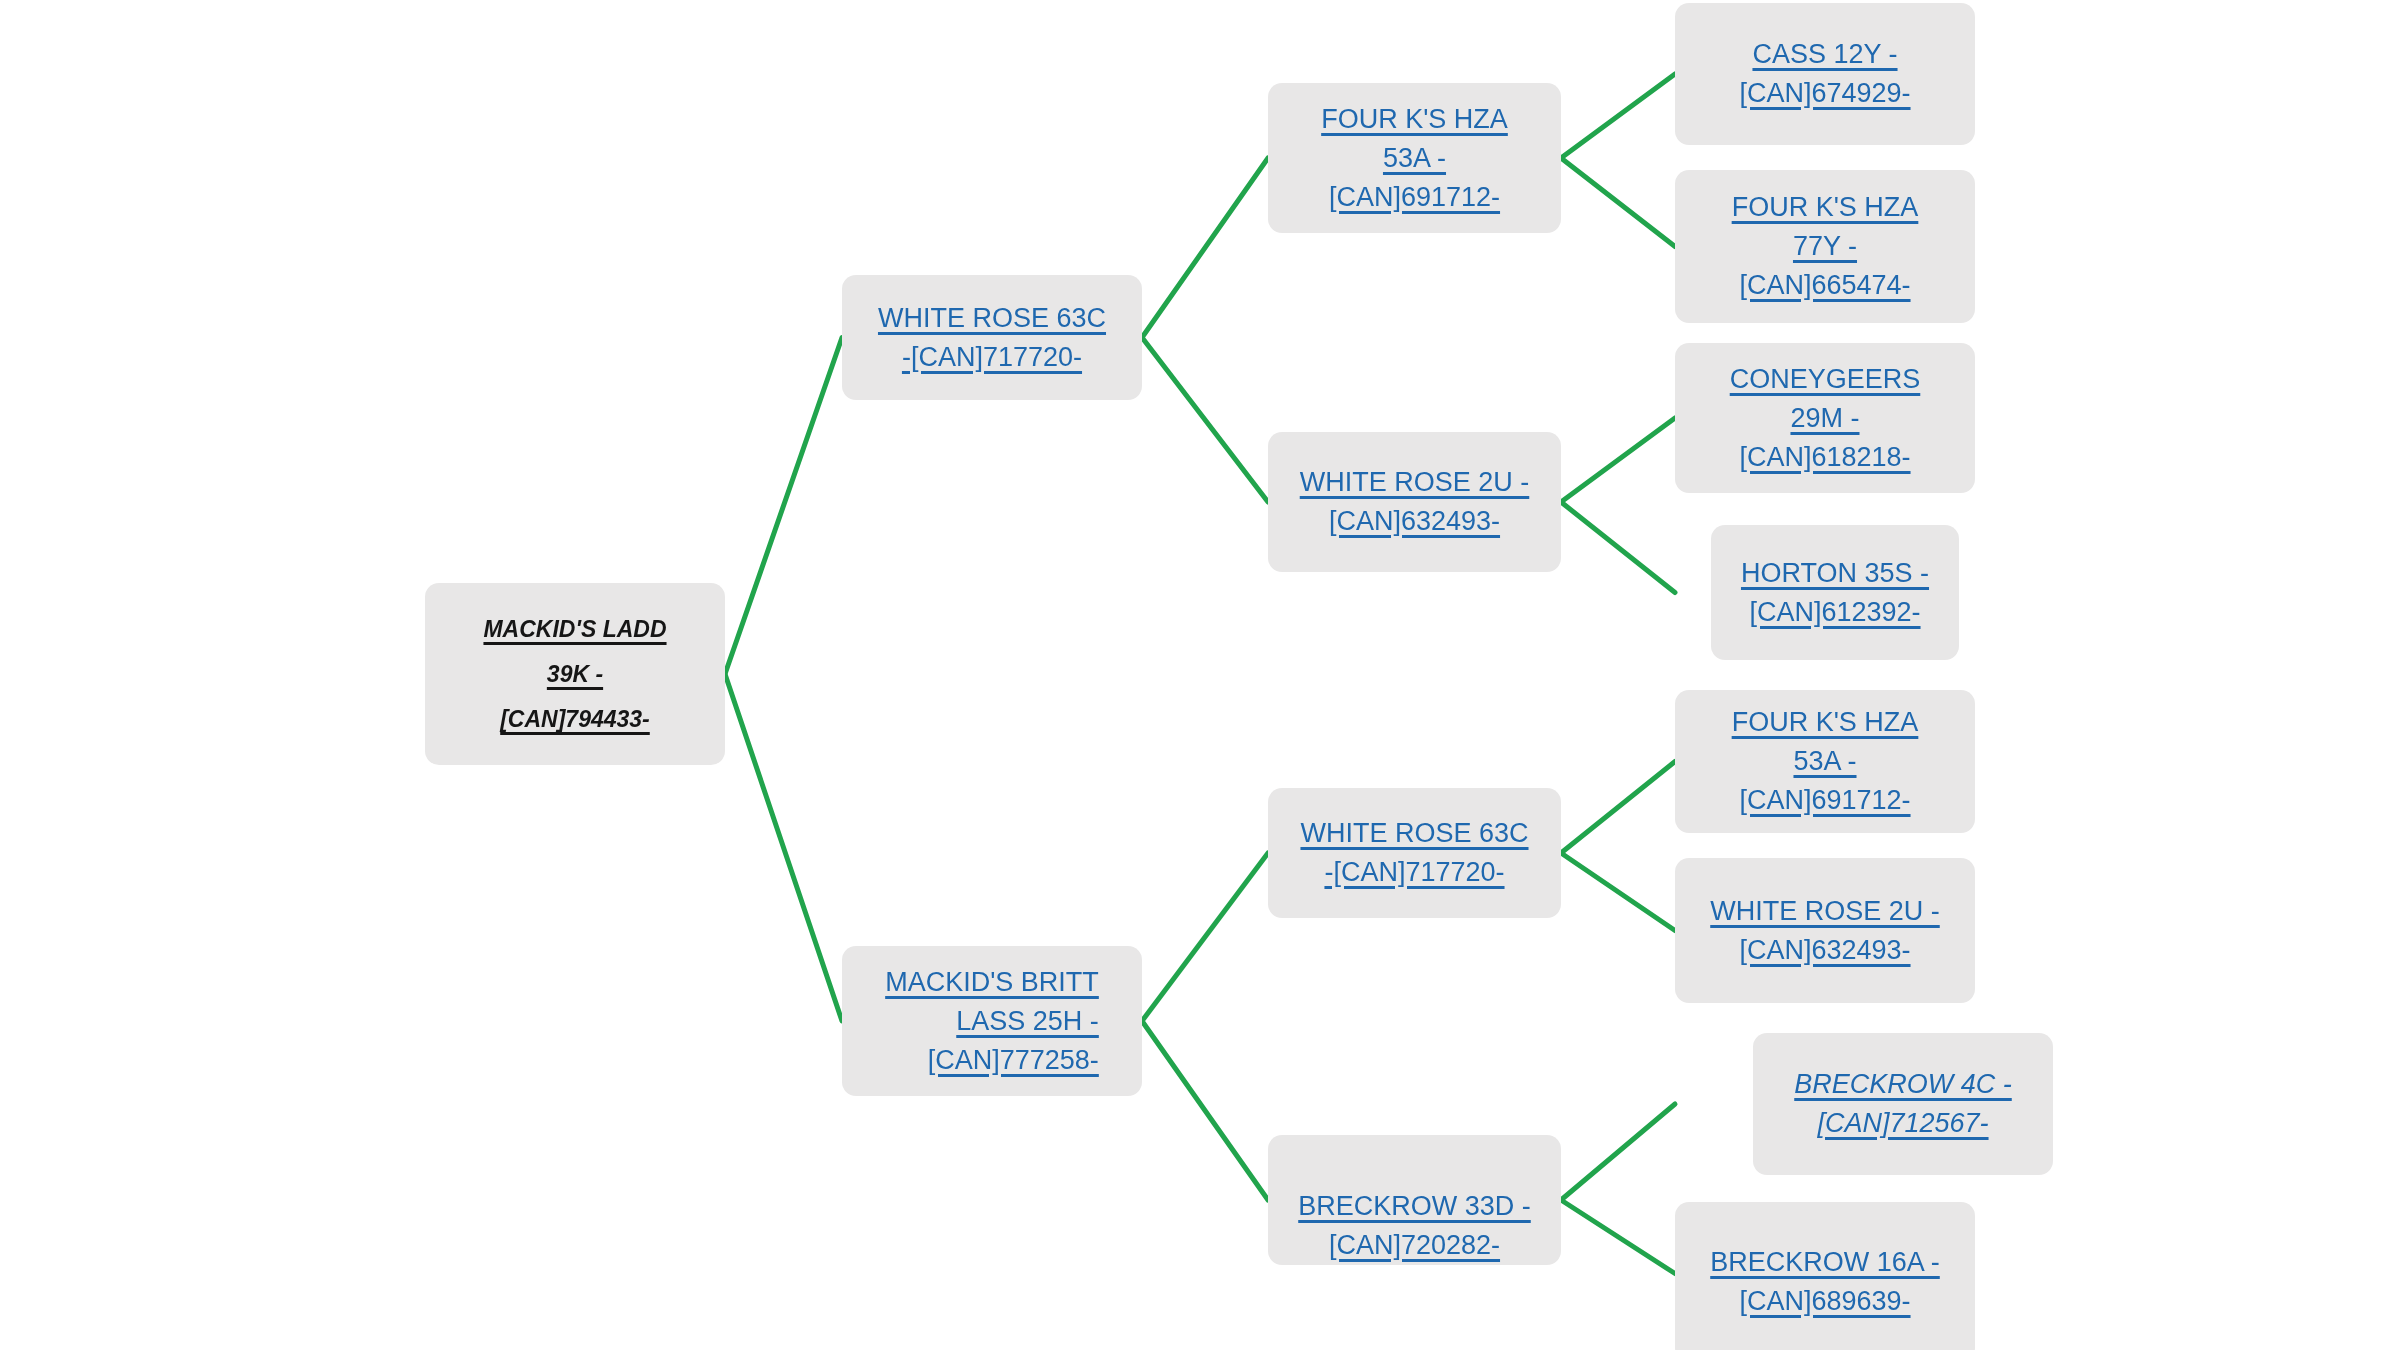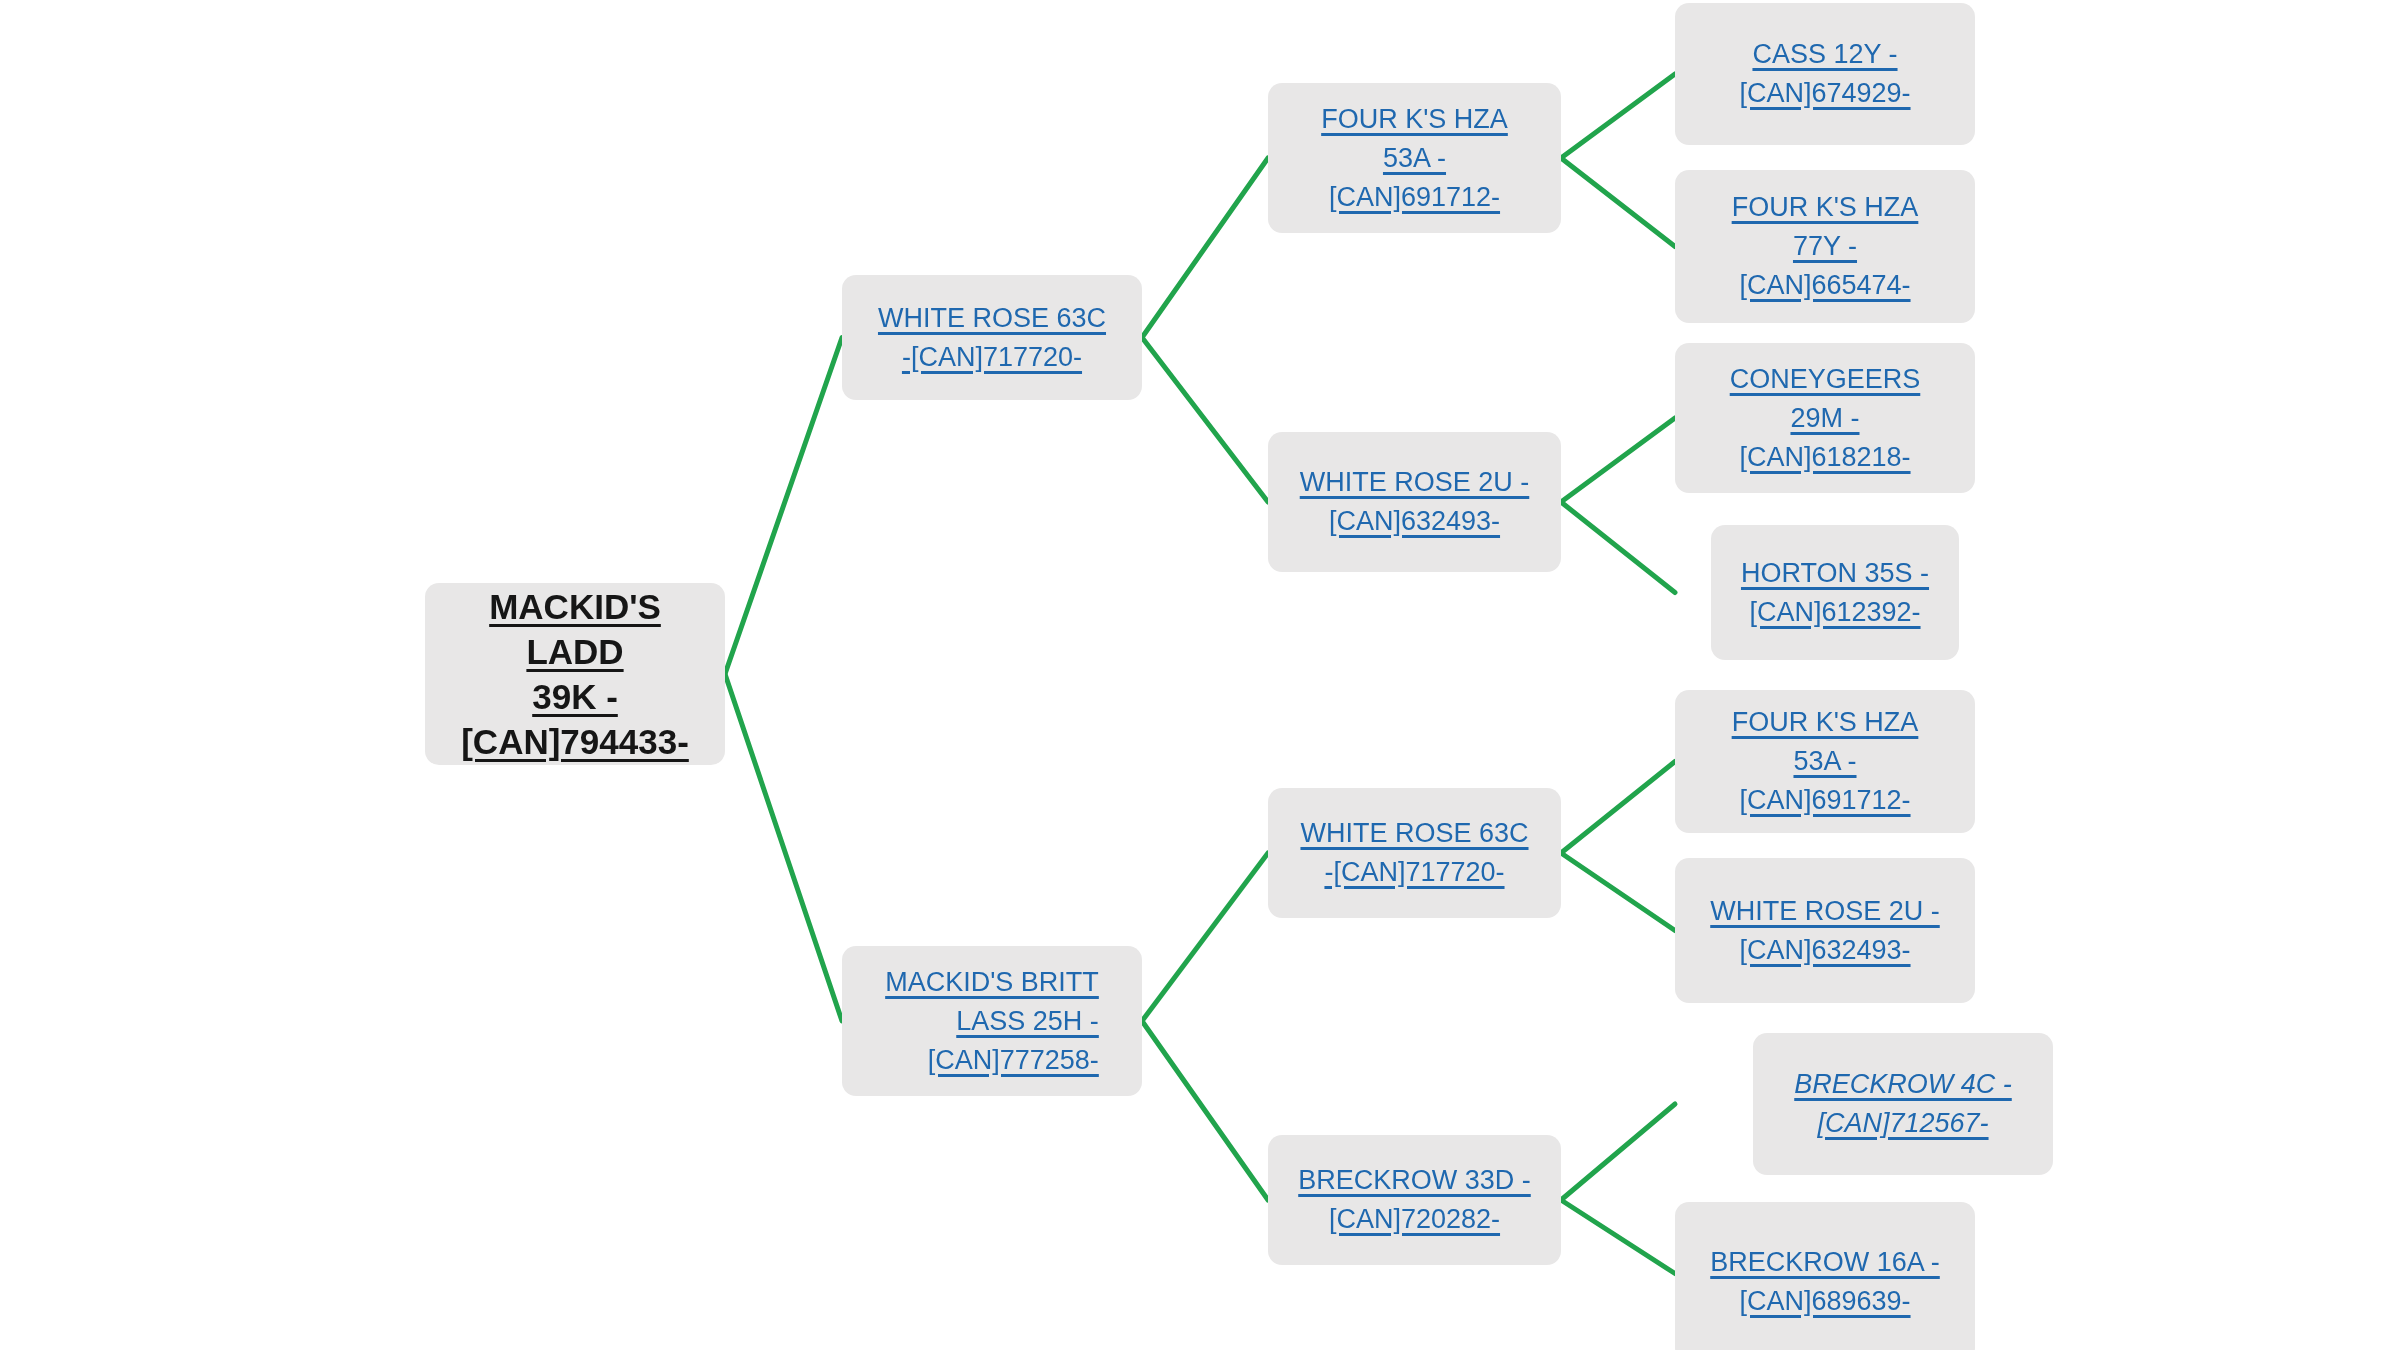--- a/index.html
+++ b/index.html
@@ -38,37 +38,38 @@
     white-space: pre-line;
     font-size: 27px;
     line-height: 39px;
     color: var(--link-color, #1F68AF);
     text-decoration: underline;
     text-decoration-thickness: 2.5px;
     text-underline-offset: 5px;
     cursor: pointer;
   }
   .node.root .label {
-    font-size: 35px;
+    font-size: 23px;
     line-height: 45px;
     font-weight: bold;
     color: var(--root-color, #161616);
     text-decoration: underline;
     text-decoration-thickness: 3px;
     text-underline-offset: 5px;
     cursor: default;
+    font-style: italic;
   }
   
   #n-root { left: 425px;  top: 583px;  width: 300px; height: 182px; }
   #n-sire { left: 842px;  top: 275px;  width: 300px; height: 125px; }
   #n-dam  { left: 842px;  top: 946px;  width: 300px; height: 150px; text-align: right; }
   #n-ss   { left: 1268px; top: 83px;   width: 293px; height: 150px; }
   #n-sd   { left: 1268px; top: 432px;  width: 293px; height: 140px; }
   #n-ds   { left: 1268px; top: 788px;  width: 293px; height: 130px; }
-  #n-dd   { left: 1268px; top: 1135px; width: 293px; height: 130px; }
+  #n-dd   { left: 1268px; top: 1135px; width: 293px; height: 130px; align-items: flex-end; }
   #n-sss  { left: 1675px; top: 3px;    width: 300px; height: 142px; }
   #n-ssd  { left: 1675px; top: 170px;  width: 300px; height: 153px; }
   #n-sds  { left: 1675px; top: 343px;  width: 300px; height: 150px; }
   #n-sdd  { left: 1711px; top: 525px;  width: 248px; height: 135px; }
   #n-dss  { left: 1675px; top: 690px;  width: 300px; height: 143px; }
   #n-dsd  { left: 1675px; top: 858px;  width: 300px; height: 145px; }
   #n-dds  { left: 1753px; top: 1033px; width: 300px; height: 142px; font-style: italic; }
   #n-ddd  { left: 1675px; top: 1202px; width: 300px; height: 160px; }
 </style>
 </head>

